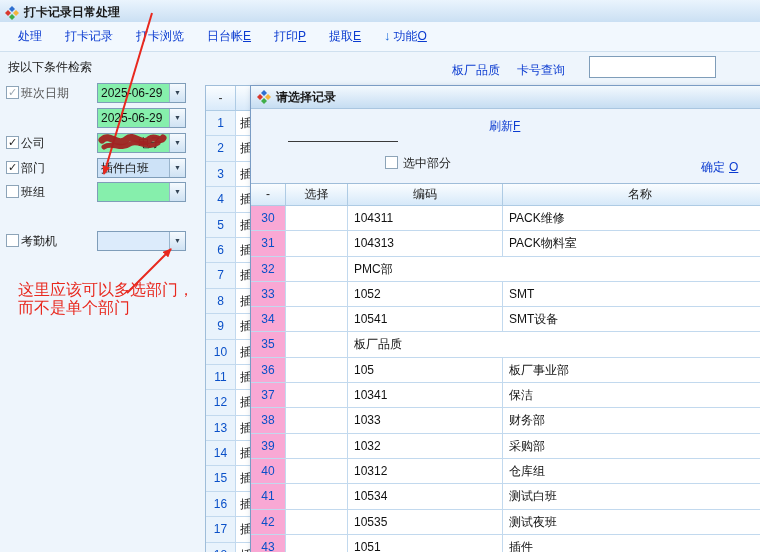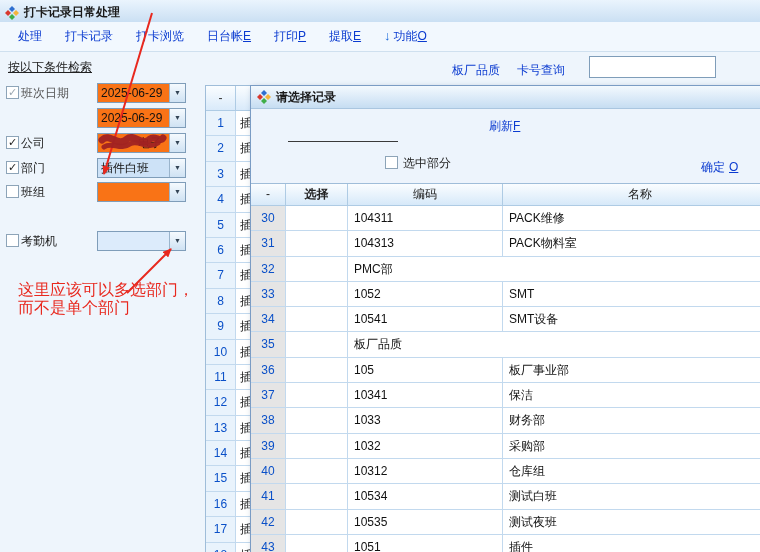--- a/index.html
+++ b/index.html
@@ -13,29 +13,29 @@
   .titlebar .title { font-weight:700; color:#1a1a1a; margin-left:5px; }
 
   
   .menubar { position:absolute; left:0; top:22px; width:100%; height:30px; background:#f2f8fe;
     border-bottom:1px solid #cfe0ef; display:flex; align-items:center; padding-left:18px; gap:23px; z-index:5; }
   .mitem { color:#0b3bd0; white-space:nowrap; cursor:default; }
   .mitem u { text-decoration:underline; }
   .downarrow-icon { color:#1565d8; font-weight:700; margin-right:3px; font-size:13px; }
 
   
-  .panel-label { position:absolute; left:8px; top:59px; color:#222;text-decoration:underline; }
+  .panel-label { position:absolute; left:8px; top:59px; color:#222; }
   .frow { position:absolute; left:0; height:21px; width:205px; }
   .cb { position:absolute; width:13px; height:13px; background:#fff; border:1px solid #8da4b8;
     top:3px; left:6px; text-align:center; line-height:11px; font-size:11px; color:#1a1a1a; cursor:default; }
   .cb.dim i { color:#9aa6b1; }
   .cb i { font-style:normal; }
   .flabel { position:absolute; left:21px; line-height:20px; color:#1c1c1c; }
   .flabel.dim { color:#555; }
-  .combo { position:absolute; top:0; height:20px; width:89px; background:#f97316;
+  .combo { position:absolute; top:0; height:20px; width:89px; background:#86efac;
     border:1px solid #7f9db9; display:flex; cursor:default; }
   .combo .cval { flex:1; line-height:18px; padding-left:3px; overflow:hidden; white-space:nowrap; }
   .combo .carrow { width:16px; background:linear-gradient(#f5fafe,#cfe2f3);
     border-left:1px solid #9ab4cc; font-size:7px; line-height:18px; text-align:center; color:#345; }
   .combo.hl { background:#cde2f7; }
   .combo.tint { background:#dcebfb; }
   .more-btn { position:absolute; left:190px; top:3px; color:#333; font-weight:700;
     letter-spacing:1px; line-height:14px; cursor:default; }
   .note { position:absolute; left:18px; color:#e8281e; font-size:16px; }
 
@@ -74,24 +74,24 @@
     border:1px solid #8da4b8; background:#fff; cursor:default; }
   .dcb-label { position:absolute; left:152px; top:70px; line-height:14px; color:#1c1c1c; }
   .dgrid { position:absolute; left:0; top:97px; width:527px; border-top:1px solid #9fbdd9; }
   .dhead { display:flex; height:22px; }
   .dh { background:linear-gradient(#fafdff,#d7e9f9); border-right:1px solid #aecbe4;
     border-bottom:1px solid #aecbe4; text-align:center; line-height:21px; color:#222; }
   .drow { display:flex; height:25.3px; background:#fff; }
   .dc { border-right:1px solid #c2d9ee; border-bottom:1px solid #c2d9ee; line-height:25px;
     overflow:hidden; white-space:nowrap; }
   .dh.num, .dc.num { width:35px; }
-  .dh.sel, .dc.sel { width:62px;font-weight:bold; }
+  .dh.sel, .dc.sel { width:62px; }
   .dh.code, .dc.code { width:155px; }
   .dh.name, .dc.name { flex:1; }
-  .dc.num { background:#e5e5e5; color:#0a50c8; text-align:center; }
+  .dc.num { background:#f9a8d4; color:#0a50c8; text-align:center; }
   .dc.code, .dc.name { padding-left:6px; color:#111; }
 
   
   .overlay { position:absolute; left:0; top:0; width:760px; height:552px; z-index:90; pointer-events:none; }
   .astroke { stroke:#e8281e; stroke-width:2; fill:none; }
   .scribble { stroke:#a02222; fill:none; stroke-linecap:round; opacity:.95; }
 </style>
 </head>
 <body>
 

